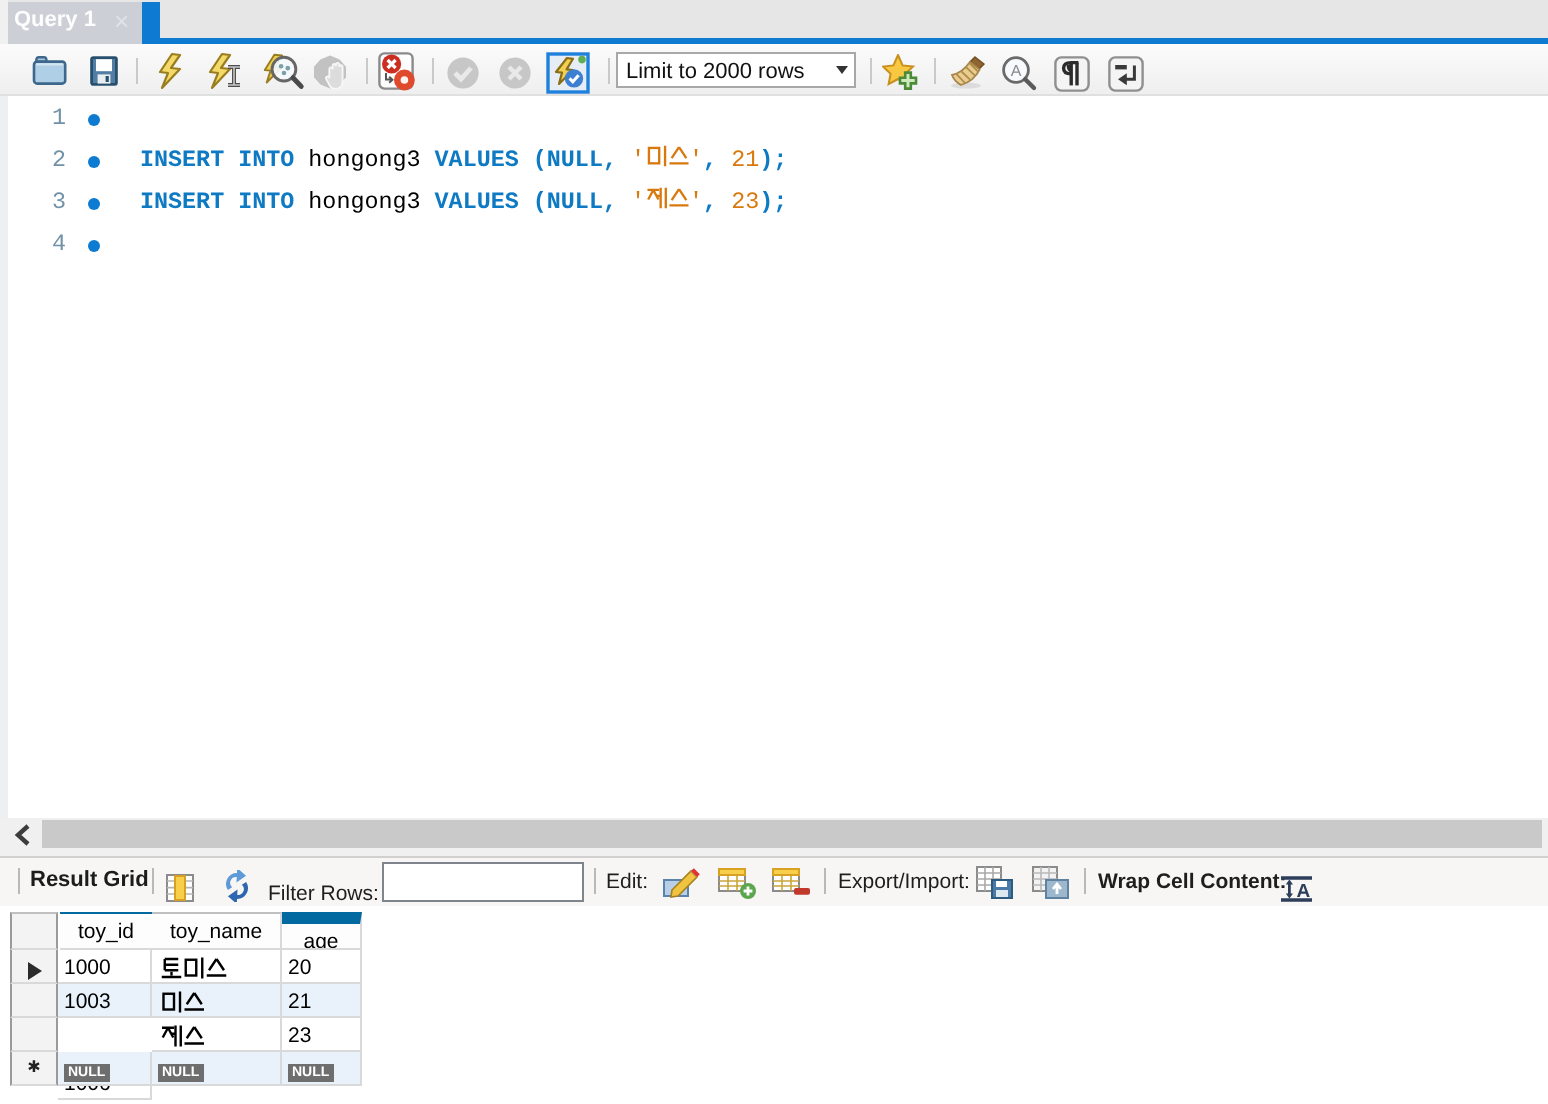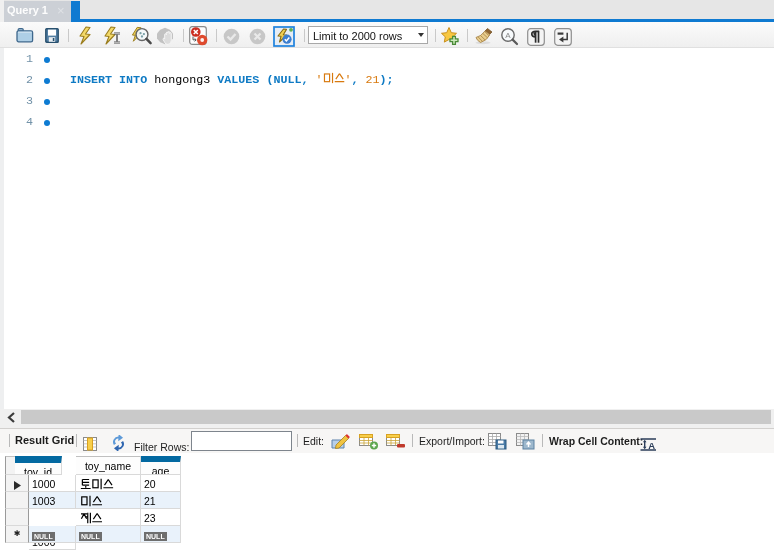--- a/index.html
+++ b/index.html
@@ -150,20 +150,24 @@
 <div class="ln" style="top:1px;">1</div>
     <div class="mk" style="top:8.5px;"></div>
 <div class="ln" style="top:22px;">2</div>
     <div class="mk" style="top:29.5px;"></div>
 <div class="cl" style="top:22px;text-align:right;"><span class="kw">INSERT INTO</span> hongong3 <span class="kw">VALUES (NULL,</span> <span class="or">'<svg class="ko" width="22" height="12" viewBox="0 0 30 16">
           <use href="#ko-mi" x="0"></use>
           <use href="#ko-seu" x="15"></use>
         </svg>'</span><span class="kw">,</span> <span class="or">21</span><span class="kw">);</span></div>
 <div class="ln" style="top:43px;">3</div>
     <div class="mk" style="top:50.5px;"></div>
+<div class="cl" style="top:43px;"><span class="kw">INSERT INTO</span> hongong3 <span class="kw">VALUES (NULL,</span> <span class="or">'<svg class="ko" width="22" height="12" viewBox="0 0 30 16">
+          <use href="#ko-je" x="0"></use>
+          <use href="#ko-seu" x="15"></use>
+        </svg>'</span><span class="kw">,</span> <span class="or">23</span><span class="kw">);</span></div>
 <div class="ln" style="top:64px;">4</div>
     <div class="mk" style="top:71.5px;"></div>
 </div>
 <svg width="0" height="0" style="position:absolute">
 <defs>
 <g id="ko-to" fill="none" stroke-width="1.6" stroke="currentColor">
   <path d="M3 2 H12 M3 5.8 H12 M3 9.5 H12 M3 2 V9.5"></path>
   <path d="M7.5 10.5 V13 M1 14 H14"></path>
 </g>
 <g id="ko-mi" fill="none" stroke-width="1.6" stroke="currentColor">
@@ -268,21 +272,21 @@
         border-right:1px solid #d9d9d9;border-bottom:1px solid #d9d9d9;
         padding:3px 0 0 3px;white-space:nowrap;overflow:hidden;}
  .thead{background:#fdfdfd;text-align:center;padding-left:0;}
  .rowh{background:#f3f3f3;border-right:1px solid #9a9a9a;}
  .altb{background:#e9f2fb;}
  .nullb{display:inline-block;background:#6e6e6e;color:#fff;font-size:7px;font-weight:bold;
         padding:1px 2px 0 2px;line-height:7.5px;}
 </style>
 
 <div class="tcell thead rowh" style="left:5px;top:455.5px;width:24px;height:19px;border-left:1px solid #9a9a9a;border-top:1px solid #c0c0c0;"></div>
-<div class="tcell thead" style="left:15px;top:455.5px;width:47px;height:19px;border-top:7px solid #0369a1;">toy_id</div>
+<div class="tcell thead" style="left:30px;top:455.5px;width:47px;height:19px;border-top:1px solid #0369a1;">toy_id</div>
 <div class="tcell thead" style="left:76px;top:455.5px;width:65px;height:19px;border-top:1px solid #c0c0c0;">toy_name</div>
 <div class="tcell thead" style="left:141px;top:455.5px;width:40px;height:19px;border-top:6px solid #0369a1;">age</div>
 
 <div class="tcell rowh" style="left:5px;top:474.5px;width:24px;height:17.2px;border-left:1px solid #9a9a9a;"><svg width="7" height="9" viewBox="0 0 7 9" style="margin:3px 0 0 5px">
         <path d="M0 0 L7 4.5 L0 9 Z" fill="#2b2b2b"></path>
       </svg></div>
 <div class="tcell" style="left:29px;top:474.5px;width:47px;height:17.2px;">1000</div>
 <div class="tcell" style="left:76px;top:474.5px;width:65px;height:17.2px;"><svg width="34" height="12" viewBox="0 0 45 16" style="margin-left:1px">
         <use href="#ko-to"></use>
         <use href="#ko-mi" x="15"></use>

